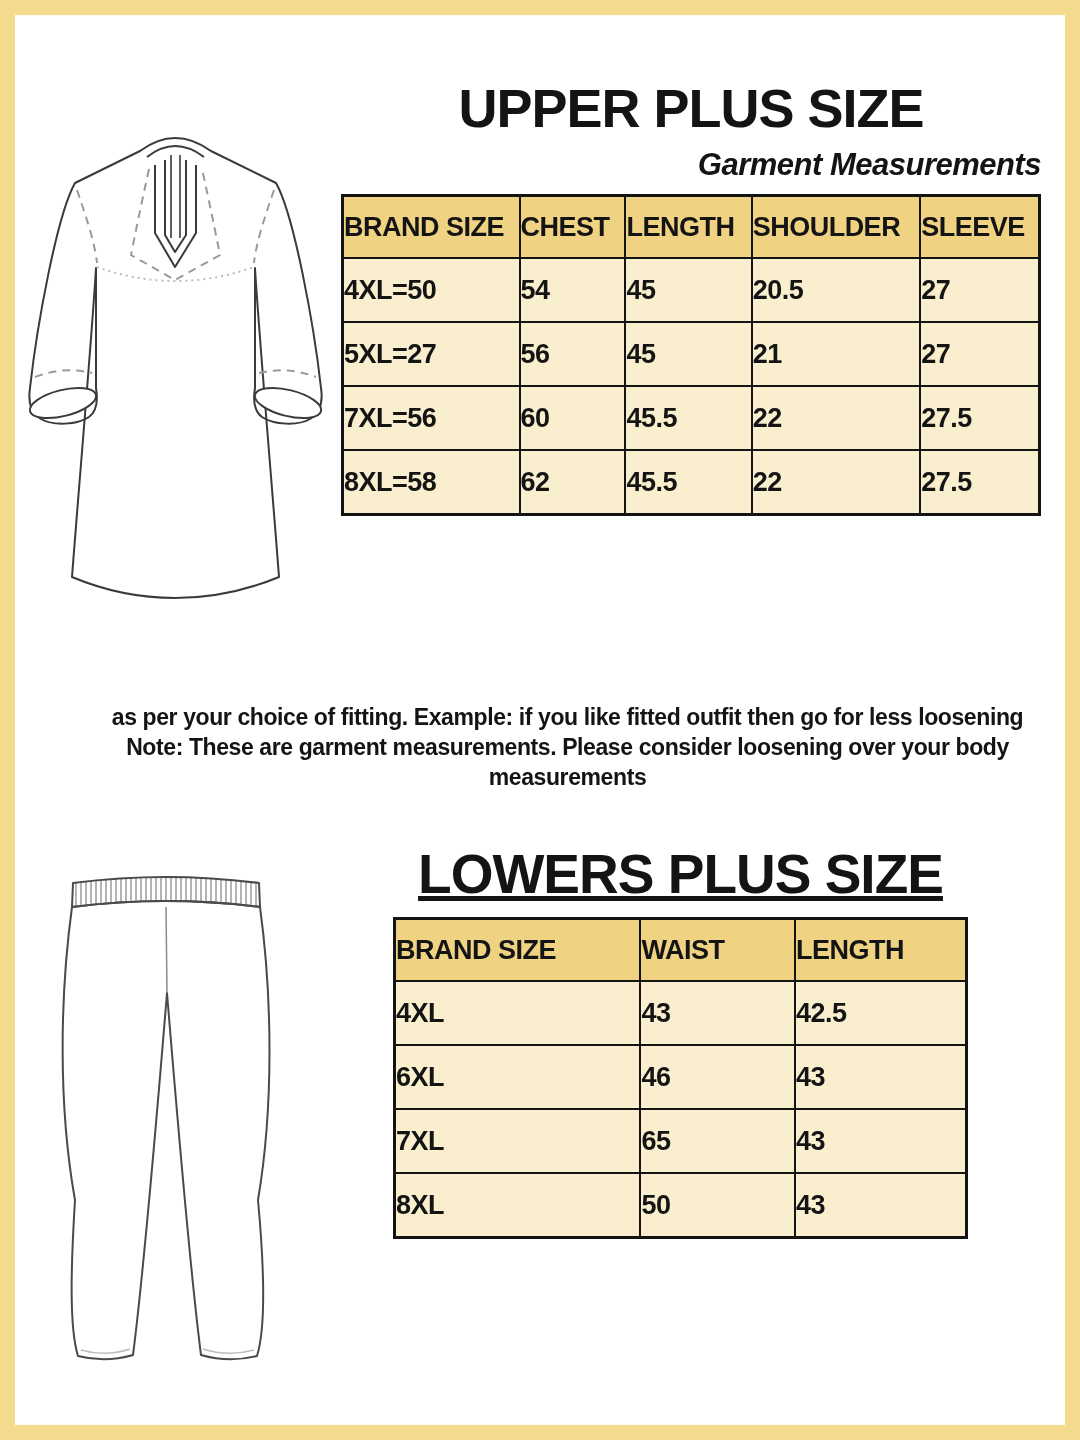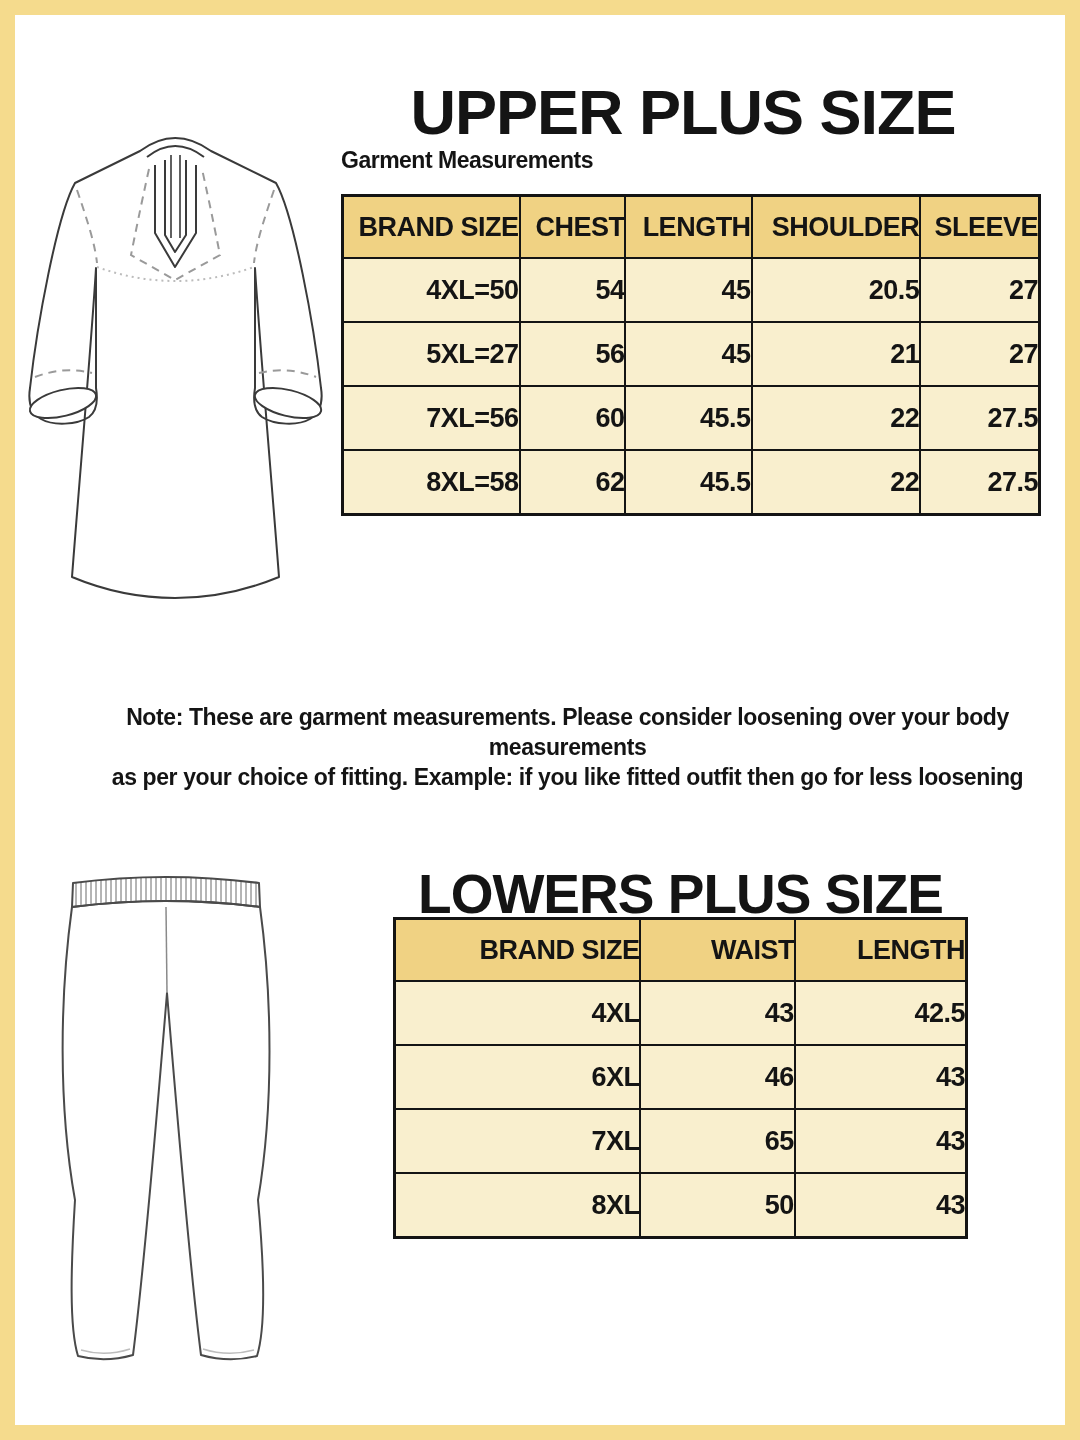--- a/index.html
+++ b/index.html
@@ -21,35 +21,35 @@
     overflow:hidden;
   }
   .title{
     position:absolute;
     text-align:center;
     font-weight:bold;
     letter-spacing:-1px;
     line-height:1;
     white-space:nowrap;
   }
-  .upper-title{left:318px;top:66px;width:700px;font-size:63px;}
+  .upper-title{left:326px;top:66px;width:700px;font-size:54px;}
   .upper-subtitle{
     position:absolute;left:326px;top:132px;width:700px;
-    text-align:left;font-weight:bold;font-size:23px;letter-spacing:-0.5px;
-  }
-  .lowers-title{left:378px;top:852px;width:575px;font-size:55px;}
+    text-align:right;font-weight:bold;font-size:31px;letter-spacing:-0.5px;font-style:italic;
+  }
+  .lowers-title{left:378px;top:832px;width:575px;font-size:55px;text-decoration:underline;}
   table.size-table{
     position:absolute;
     border-collapse:collapse;
     table-layout:fixed;
     border:3px solid var(--grid);
   }
   table.size-table th, table.size-table td{
     border:2.5px solid var(--grid);
-    text-align:right;
+    text-align:left;
     vertical-align:middle;
     font-weight:bold;
     font-size:27px;
     letter-spacing:-0.5px;
     padding:0;
     overflow:hidden;
   }
   table.size-table th{background:var(--head-fill);height:60px;}
   table.size-table td{background:var(--cell-fill);height:62px;}
   .upper-table{left:326px;top:179px;width:700px;}
@@ -166,22 +166,22 @@
           <td>8XL=58</td>
           <td>62</td>
           <td>45.5</td>
           <td>22</td>
           <td>27.5</td>
         </tr>
       </tbody>
     </table>
 
   <div class="note">
+    <div>as per your choice of fitting. Example: if you like fitted outfit then go for less loosening</div>
     <div>Note: These are garment measurements. Please consider loosening over your body measurements</div>
-    <div>as per your choice of fitting. Example: if you like fitted outfit then go for less loosening</div>
   </div>
 
   <svg class="illus leggings-svg" width="242" height="548" viewBox="0 0 242 548" fill="none" xmlns="http://www.w3.org/2000/svg">
     <defs>
       <pattern id="rib" width="5" height="12" patternUnits="userSpaceOnUse">
         <line x1="1" y1="0" x2="1" y2="12" stroke="#6a6a6a" stroke-width="1"></line>
       </pattern>
     </defs>
 
     <path d="M27,42

